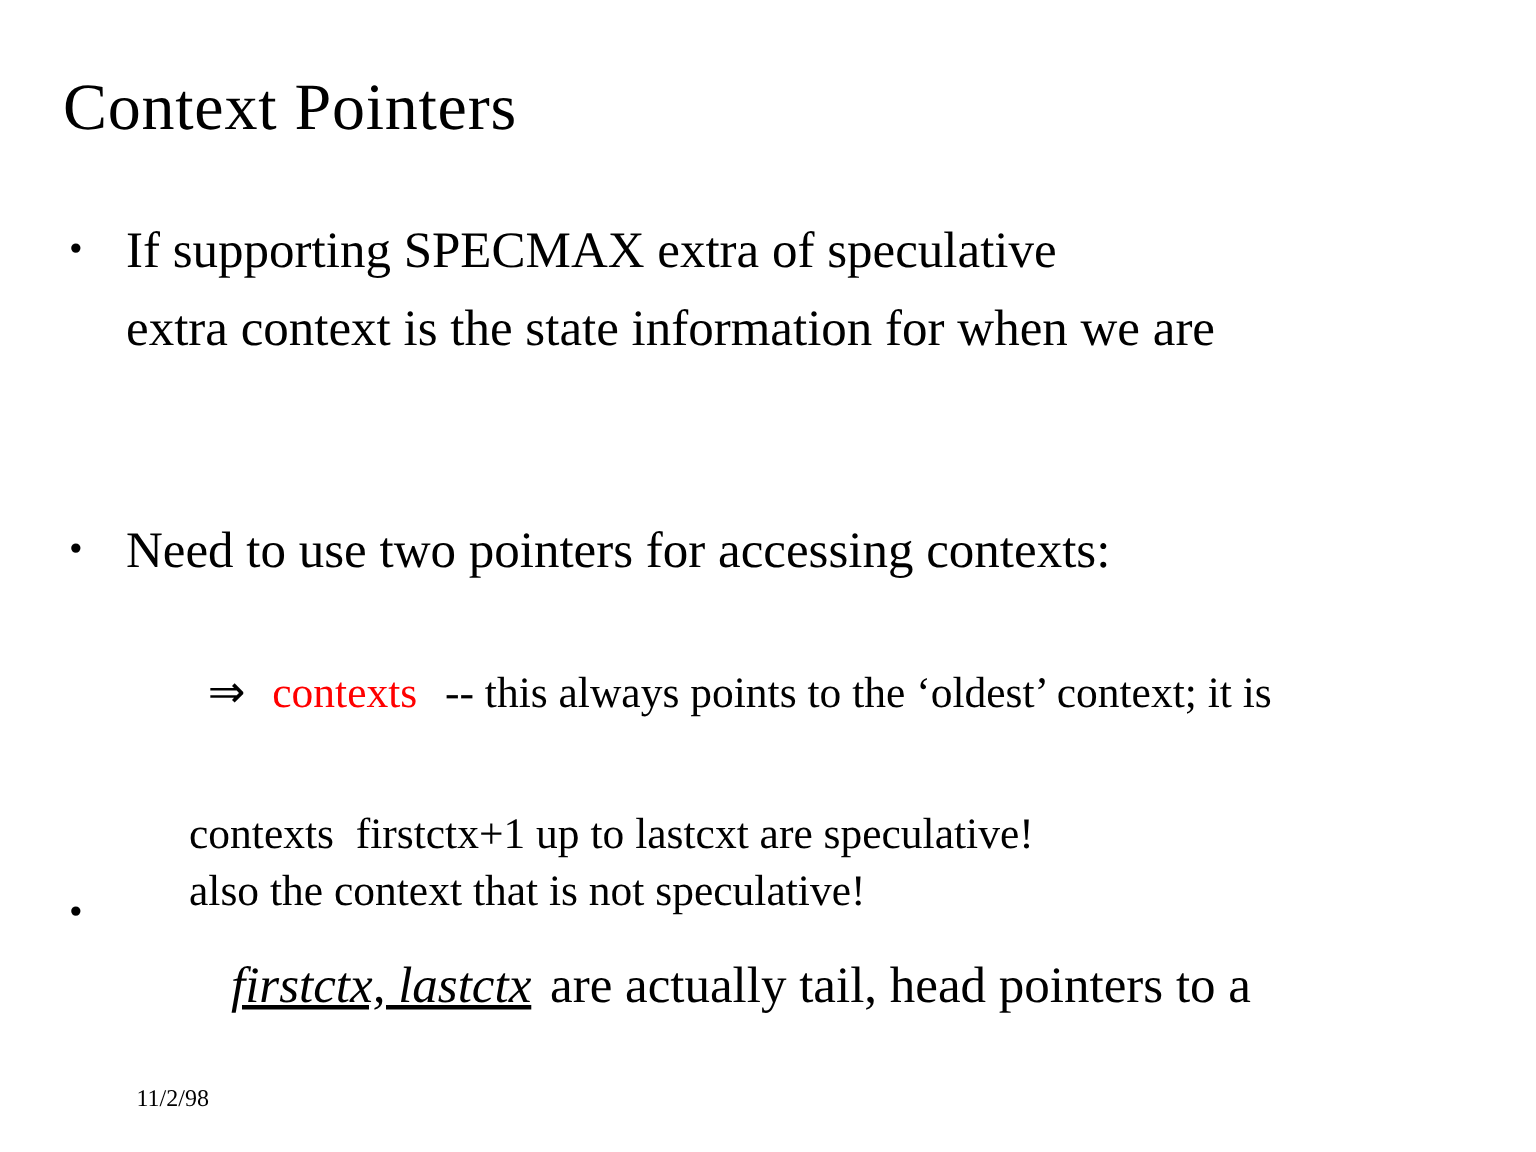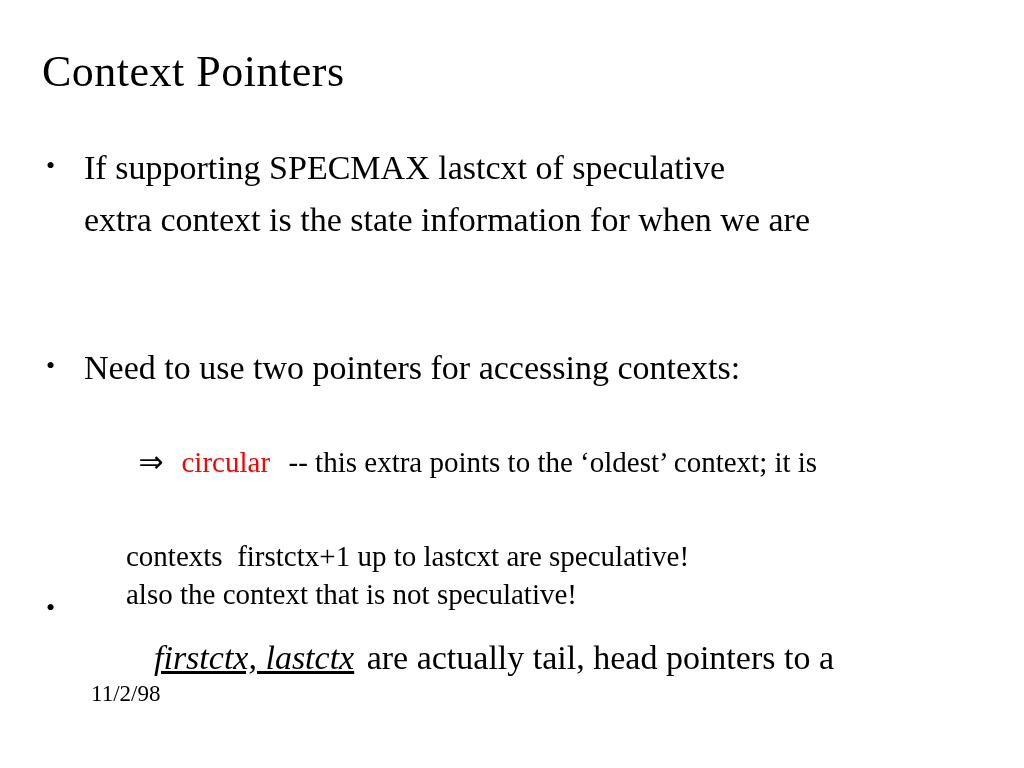--- a/index.html
+++ b/index.html
@@ -67,49 +67,49 @@
   #s1 { top: 392px; }
   #s2 { top: 482px; }
   .kw {
     color: var(--kw);
     margin-right: 0.5em;
   }
   .it { font-style: italic; text-decoration: underline; }
   .footer-date {
     position: absolute;
     left: 85px;
-    top: 675px;
-    font-size: 23px;
+    top: 718px;
+    font-size: 16px;
   }
 </style>
 </head>
 <body>
 
 <div class="slide">
 
   <h1 class="title">Context Pointers</h1>
 
   <div class="bullet" id="b1">
     <span class="dot">•</span>
     <div class="btext">
-      <div class="line">If supporting SPECMAX lastcxt of speculative</div>
+      <div class="line">If supporting SPECMAX extra of speculative</div>
       <div class="line">extra context is the state information for when we are</div>
     </div>
   </div>
 
   <div class="bullet" id="b2">
     <span class="dot">•</span>
     <div class="btext">
       <div class="line">Need to use two pointers for accessing contexts:</div>
     </div>
   </div>
 
   <div class="sub" id="s1">
     <div class="line">
-      <span class="arrow">⇒</span><span class="kw">circular</span><span>-- this extra points to the ‘oldest’ context; it is</span>
+      <span class="arrow">⇒</span><span class="kw">contexts</span><span>-- this always points to the ‘oldest’ context; it is</span>
     </div>
     <div class="line cont">also the context that is not speculative!</div>
   </div>
 
   <div class="sub" id="s2">
     <div class="line cont">contexts  firstctx+1 up to lastcxt are speculative!</div>
   </div>
 
   <div class="bullet" id="b3">
     <span class="dot">•</span>

